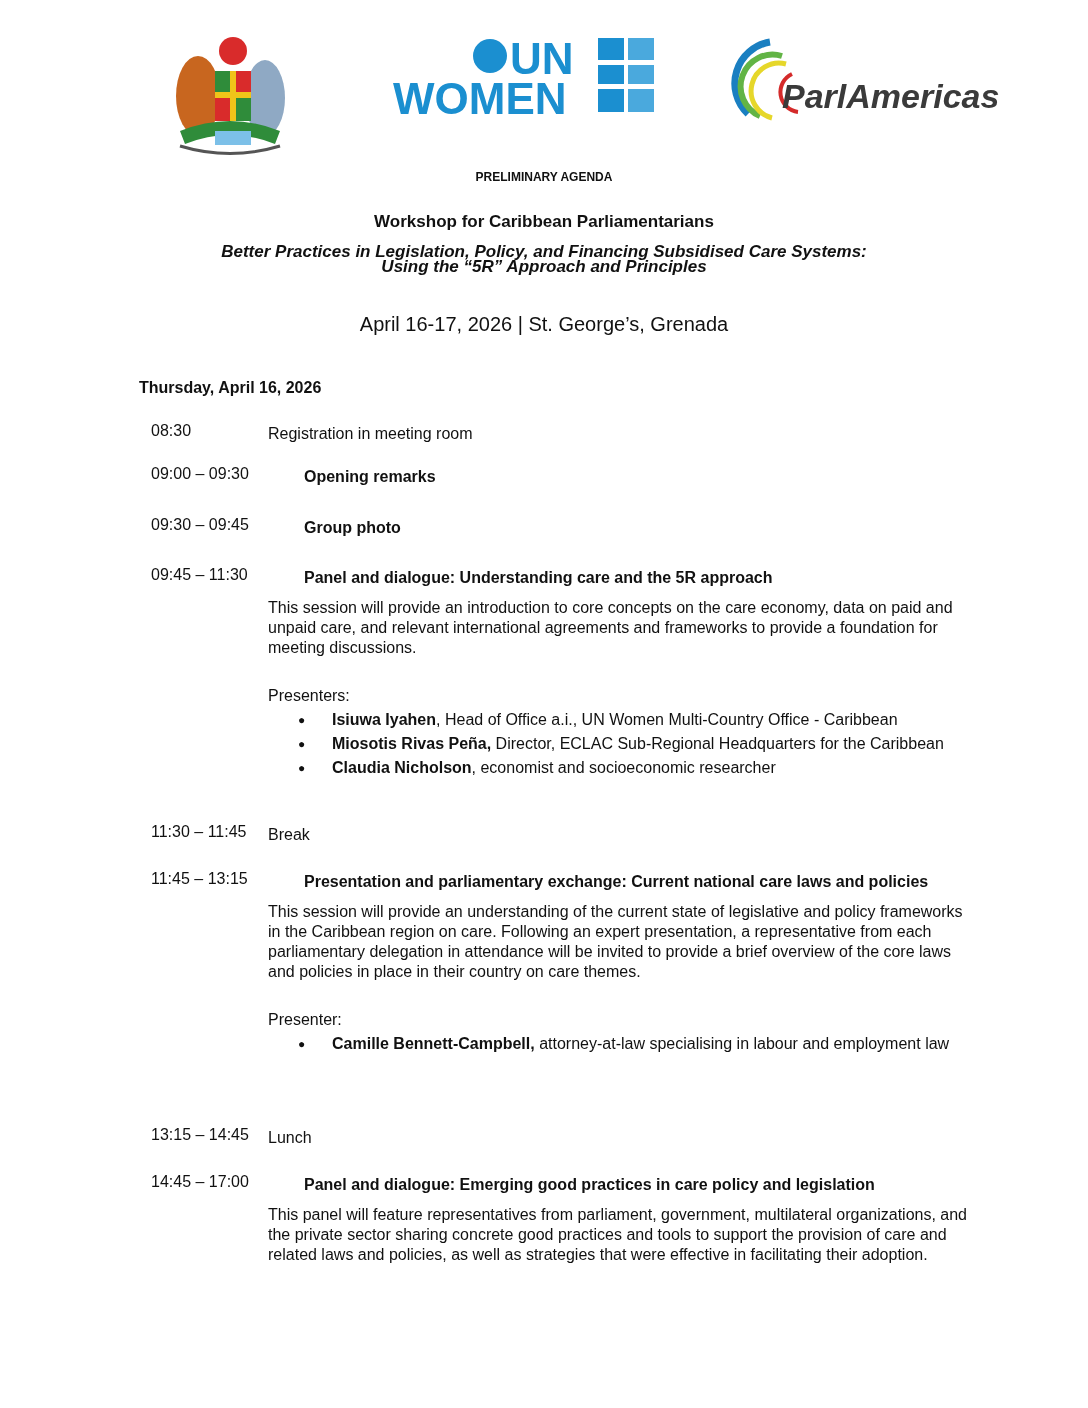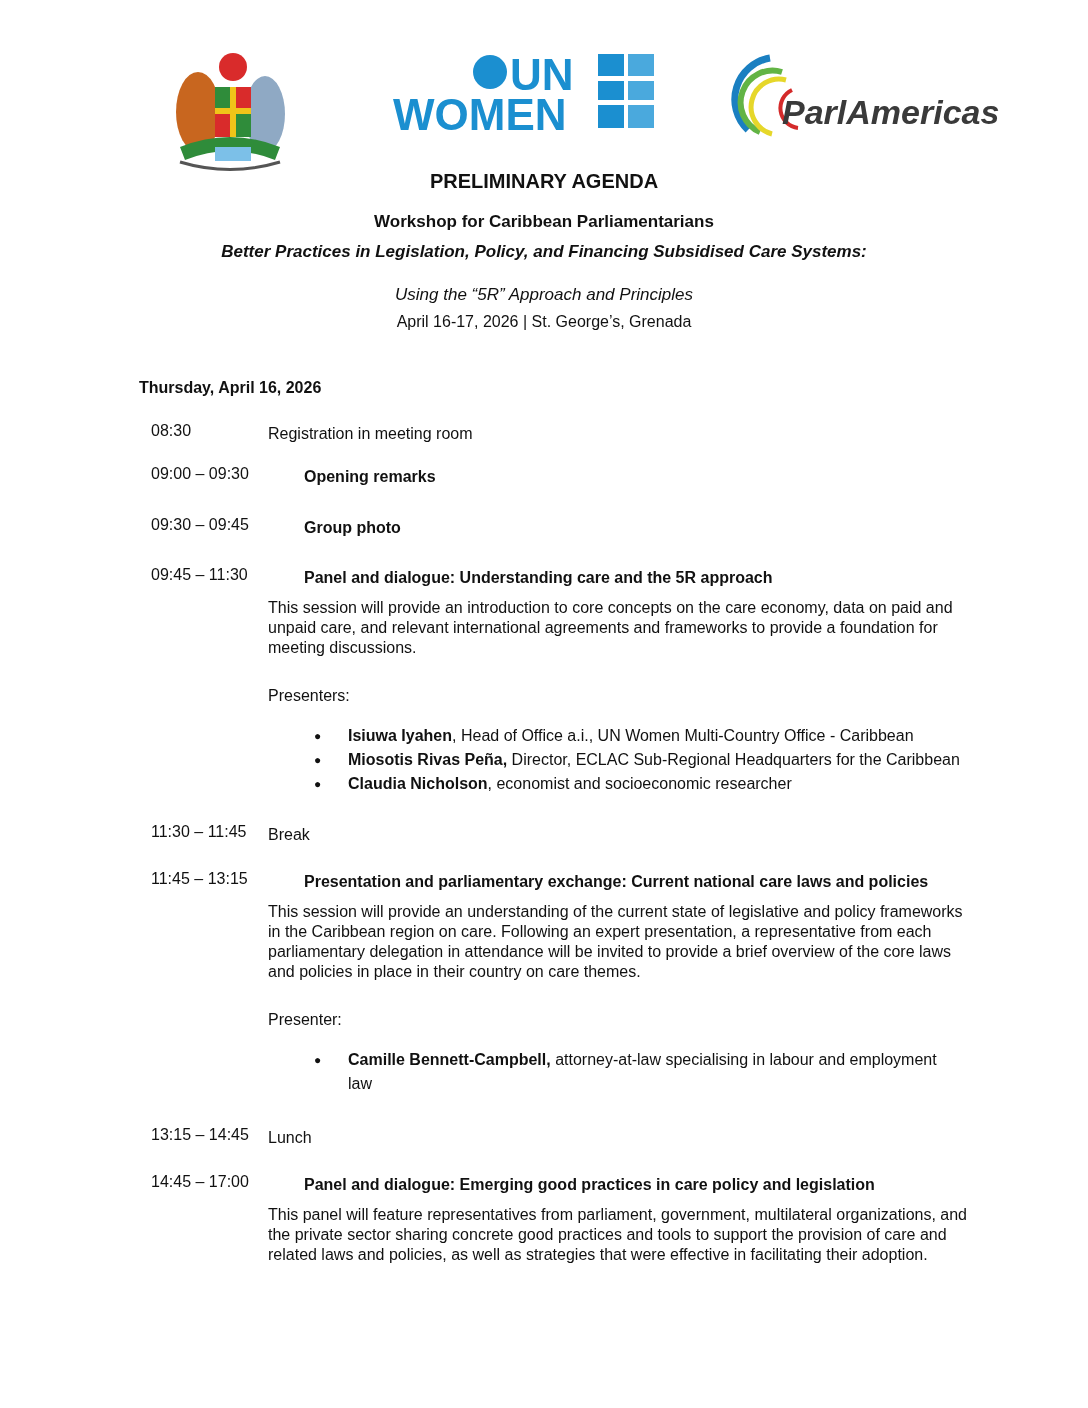--- a/index.html
+++ b/index.html
@@ -1,36 +1,36 @@
 <!DOCTYPE html>
 <html><head>
   <meta charset="utf-8">
   <style>
     html, body { margin:0; padding:0; background:#ffffff; }
     body { width:1088px; height:1408px; position:relative; overflow:hidden;
            font-family:"Liberation Sans", sans-serif; color:#111; }
-    .logos { position:absolute; top:32px; left:0; width:1088px; height:150px; }
+    .logos { position:absolute; top:16px; left:0; width:1088px; height:150px; }
     .logo { position:absolute; }
     #logo-coat { left:160px; top:10px; width:140px; height:135px; }
     #logo-unw { left:393px; top:20px; width:265px; height:100px; }
     #logo-parl { left:720px; top:18px; width:285px; height:90px; }
     .center { position:absolute; left:0; width:1088px; text-align:center; }
-    .t-prelim { top:170px; font-weight:bold; font-size:20px; }
+    .t-prelim { top:170px; font-weight:bold; font-size:12px; }
     .t-workshop { top:212px; font-weight:bold; font-size:17px; }
     .t-sub1 { top:242px; font-weight:bold; font-style:italic; font-size:17px; }
-    .t-sub2 { top:285px; font-weight:normal; font-style:italic; font-size:17px; }
-    .t-date { top:313px; font-size:16px; }
+    .t-sub2 { top:257px; font-weight:bold; font-style:italic; font-size:17px; }
+    .t-date { top:313px; font-size:20px; }
     .day { position:absolute; left:139px; top:379px; font-weight:bold; font-size:16px; }
     .row { position:absolute; left:139px; width:840px; font-size:16px; }
     .time { position:absolute; left:0; top:0; width:128px;margin-left:12px; }
     .content { position:absolute; left:129px; top:0; width:710px; line-height:24px; }
     .title-b { font-weight:bold;margin-left:36px; }
     .desc { margin-top:8px; line-height:20px; }
     .pres-label { margin-top:26px; }
-    ul { margin:16px; padding:0 0 0 64px; list-style:none; }
+    ul { margin:0; padding:0 0 0 64px; list-style:none; }
     li { position:relative; line-height:24px; }
     li::before { content:"●"; position:absolute; left:-34px; font-size:12px; top:0; }
     b { font-weight:bold; }
   </style>
 </head>
 <body>
 
 <div class="logos">
   <svg class="logo" id="logo-coat" viewBox="0 0 140 135">
     <ellipse cx="38" cy="70" rx="22" ry="40" fill="#c8661f"></ellipse>

